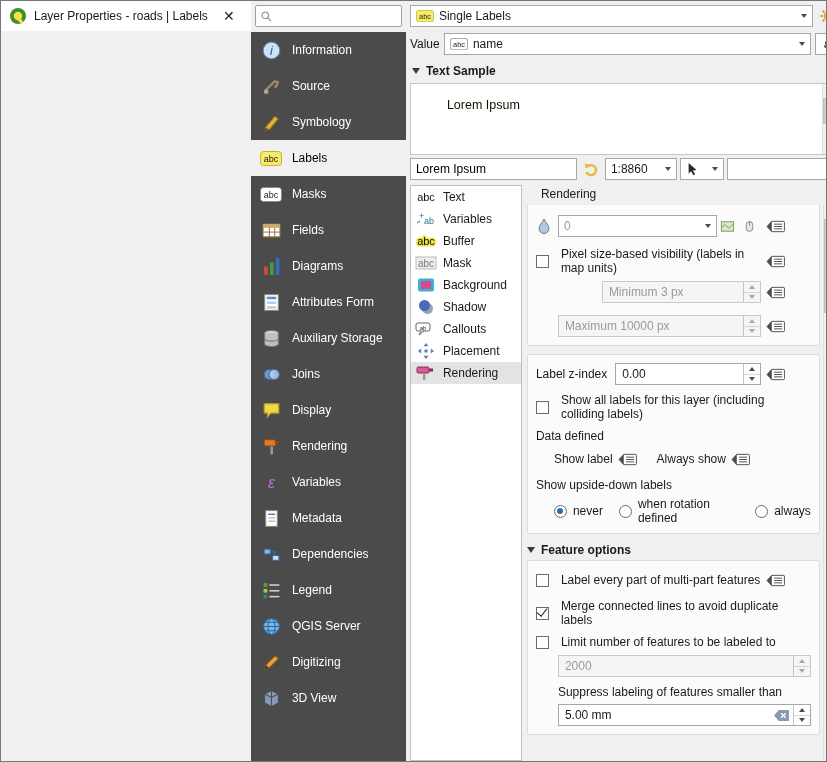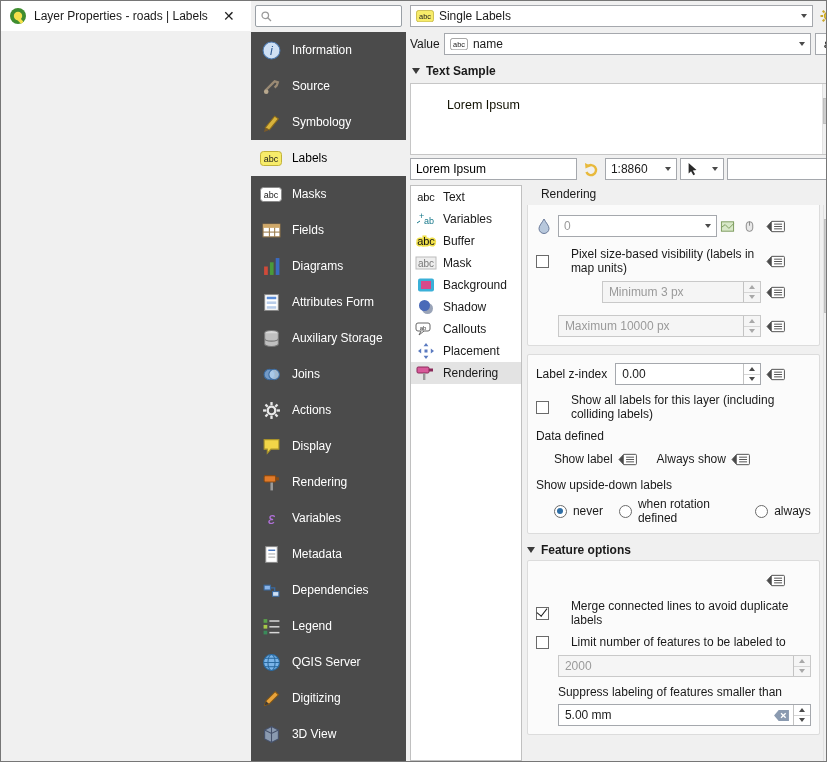--- a/index.html
+++ b/index.html
@@ -67,21 +67,21 @@
   .scroll-content{height:100%;overflow:hidden;padding:0 2px;}
   .scroll-wrap > .vscroll{position:absolute;right:0;top:0;bottom:0;}
 
   .group{border:1px solid #dcdcdc;background:#fbfbfb;border-radius:2px;padding:8px;margin-bottom:8px;}
   .group.clip-top{margin-top:-13px;}
   .grow{display:flex;align-items:center;}
   .rpad{margin-right:20px;}
   .mt8{margin-top:8px;} .mt10{margin-top:10px;} .mt12{margin-top:12px;} .mt5{margin-top:5px;}
   .indent18{margin-left:18px;} .indent22{margin-left:22px;}
 
-  .cb-wrap{display:flex;align-items:center;gap:22px;min-width:0;}
+  .cb-wrap{display:flex;align-items:center;gap:12px;min-width:0;}
   .checkbox{width:13px;height:13px;border:1px solid #6a6a6a;background:#fff;position:relative;flex:none;}
   .checkbox.checked::after{content:"";position:absolute;left:2px;top:-2px;width:5px;height:9px;border:solid #1a1a1a;border-width:0 1.8px 1.8px 0;transform:rotate(38deg);}
   .radio-wrap{display:flex;align-items:center;gap:6px;}
   .radio{width:13px;height:13px;border:1px solid #6a6a6a;border-radius:50%;background:#fff;position:relative;flex:none;}
   .radio.selected::after{content:"";position:absolute;left:2.5px;top:2.5px;width:6px;height:6px;border-radius:50%;background:#2f6ea5;}
 
   .spinbox{height:22px;background:#fff;border:1px solid #a5a8ad;display:flex;align-items:center;min-width:0;}
   .spinbox .sval{flex:1;padding:0 6px;white-space:nowrap;overflow:hidden;}
   .spinbox.disabled{background:#f5f5f5;border-color:#c9c9c9;color:#9a9a9a;}
   .spinner{width:17px;align-self:stretch;border-left:1px solid #c3c3c3;display:flex;flex-direction:column;flex:none;}
@@ -229,38 +229,20 @@
     <span class="nav-label">Auxiliary Storage</span>
   </div>
           <div class="nav-item">
     <span class="nav-icon">
               <svg viewBox="0 0 18 18">
                 <circle cx="7" cy="9" r="5" fill="#7aa8dc" fill-opacity="0.85" stroke="#3a6aa0"></circle>
                 <circle cx="11.5" cy="9" r="5" fill="#b8d4f0" fill-opacity="0.8" stroke="#3a6aa0"></circle>
               </svg>
             </span>
     <span class="nav-label">Joins</span>
-  </div>
-          <div class="nav-item">
-    <span class="nav-icon">
-              <svg viewBox="0 0 18 18">
-                <g stroke="#e8e8e8" stroke-width="2.2">
-                  <line x1="9" y1="1" x2="9" y2="4"></line>
-                  <line x1="9" y1="14" x2="9" y2="17"></line>
-                  <line x1="1" y1="9" x2="4" y2="9"></line>
-                  <line x1="14" y1="9" x2="17" y2="9"></line>
-                  <line x1="3.3" y1="3.3" x2="5.4" y2="5.4"></line>
-                  <line x1="12.6" y1="12.6" x2="14.7" y2="14.7"></line>
-                  <line x1="14.7" y1="3.3" x2="12.6" y2="5.4"></line>
-                  <line x1="5.4" y1="12.6" x2="3.3" y2="14.7"></line>
-                </g>
-                <circle cx="9" cy="9" r="3.6" fill="none" stroke="#e8e8e8" stroke-width="2.2"></circle>
-              </svg>
-            </span>
-    <span class="nav-label">Actions</span>
   </div>
           <div class="nav-item">
     <span class="nav-icon">
               <svg viewBox="0 0 18 18">
                 <path d="M2 2.5h14v9H8.5L5 15.5v-4H2z" fill="#f2d648" stroke="#a8922a"></path>
               </svg>
             </span>
     <span class="nav-label">Display</span>
   </div>
           <div class="nav-item">
@@ -754,20 +736,24 @@
               </div>
 
               <div class="sec-header" style="margin-left:0;">
                 <span class="col-tri"></span>
                 <span>Feature options</span>
               </div>
 
               <div class="group">
                 <div>
                     <div class="grow rpad fo-row">
+    <label class="cb-wrap">
+      <span class="checkbox"></span>
+      <span class="cb-label">Label every part of multi-part features</span>
+    </label>
     <span class="flex1"></span>
     <button class="dd-btn">
                         <span class="ddslot" style="display:flex;">
                           <svg viewBox="0 0 22 16">
                             <path d="M7 2.5h12.5a1 1 0 0 1 1 1v9a1 1 0 0 1-1 1H7L2 8z" fill="#fff" stroke="#4a4a4a"></path>
                             <path d="M7 2.5L2 8l5 5.5z" fill="#4a4a4a"></path>
                             <g stroke="#4a4a4a">
                               <line x1="9.5" y1="5.5" x2="18" y2="5.5"></line>
                               <line x1="9.5" y1="8" x2="18" y2="8"></line>
                               <line x1="9.5" y1="10.5" x2="18" y2="10.5"></line>

